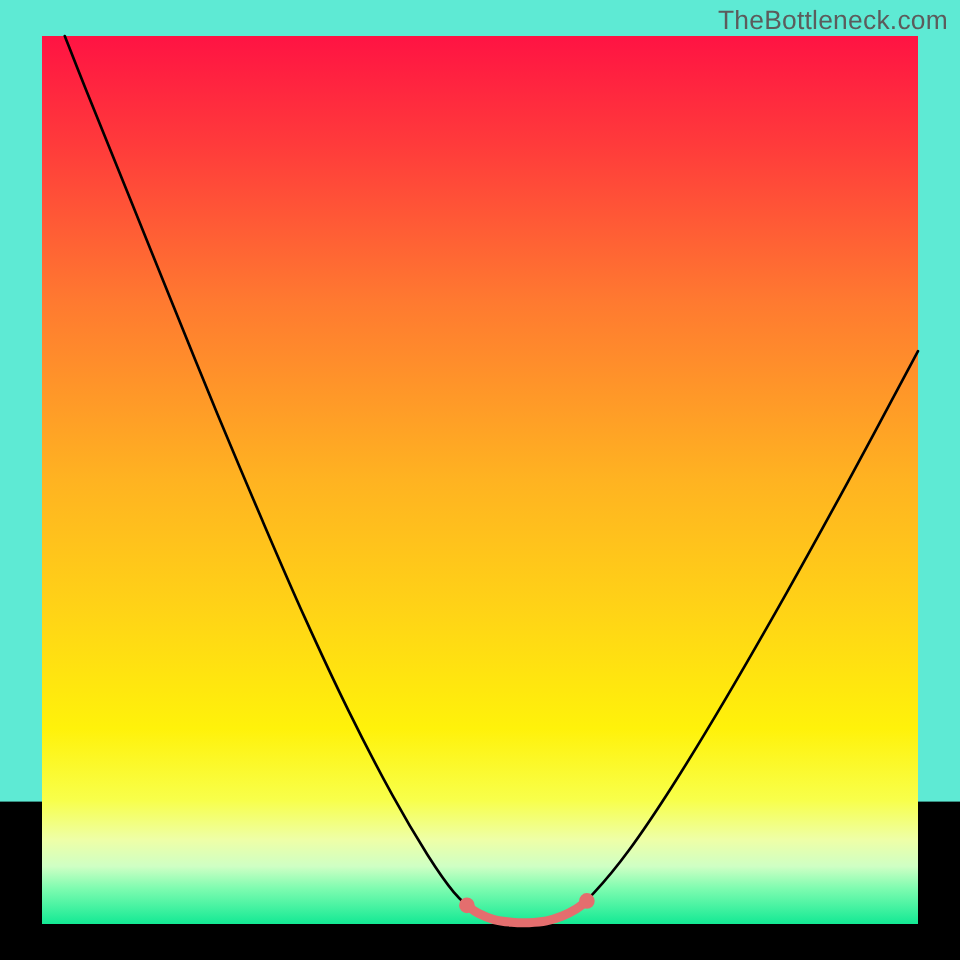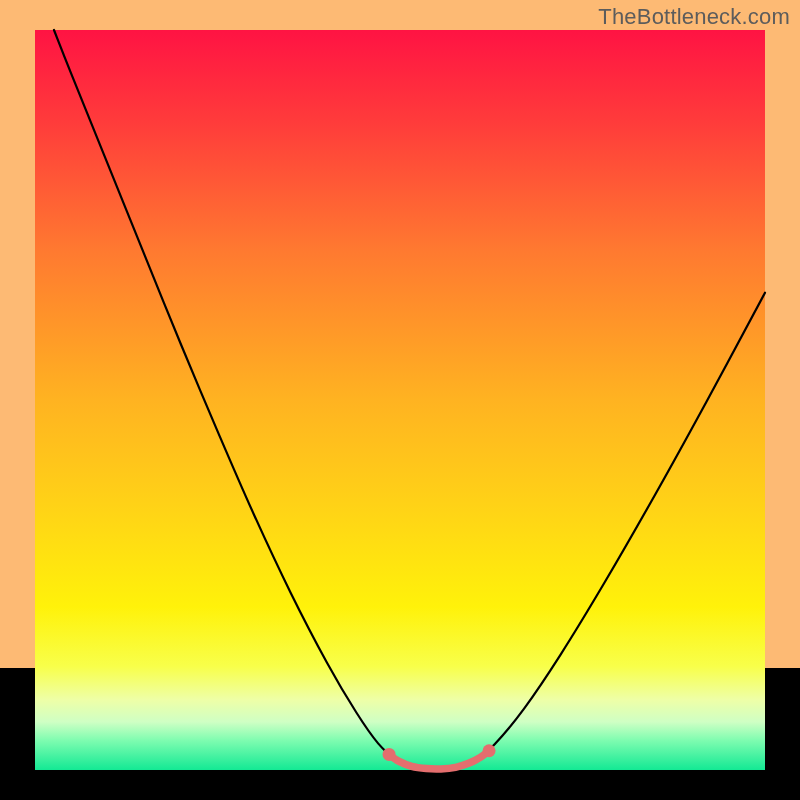--- a/index.html
+++ b/index.html
@@ -7,21 +7,21 @@
     padding: 0;
     width: 800px;
     height: 800px;
     background: #000;
     overflow: hidden;
   }
   .frame {
     position: relative;
     width: 800px;
     height: 668px;
-    background: #fdba74;
+    background: #5eead4;
   }
   .watermark {
     position: absolute;
     top: 4px;
     right: 10px;
     font-family: Arial, Helvetica, sans-serif;
     font-size: 22px;
     color: #5c5c5c;
     letter-spacing: 0.2px;
     z-index: 5;

